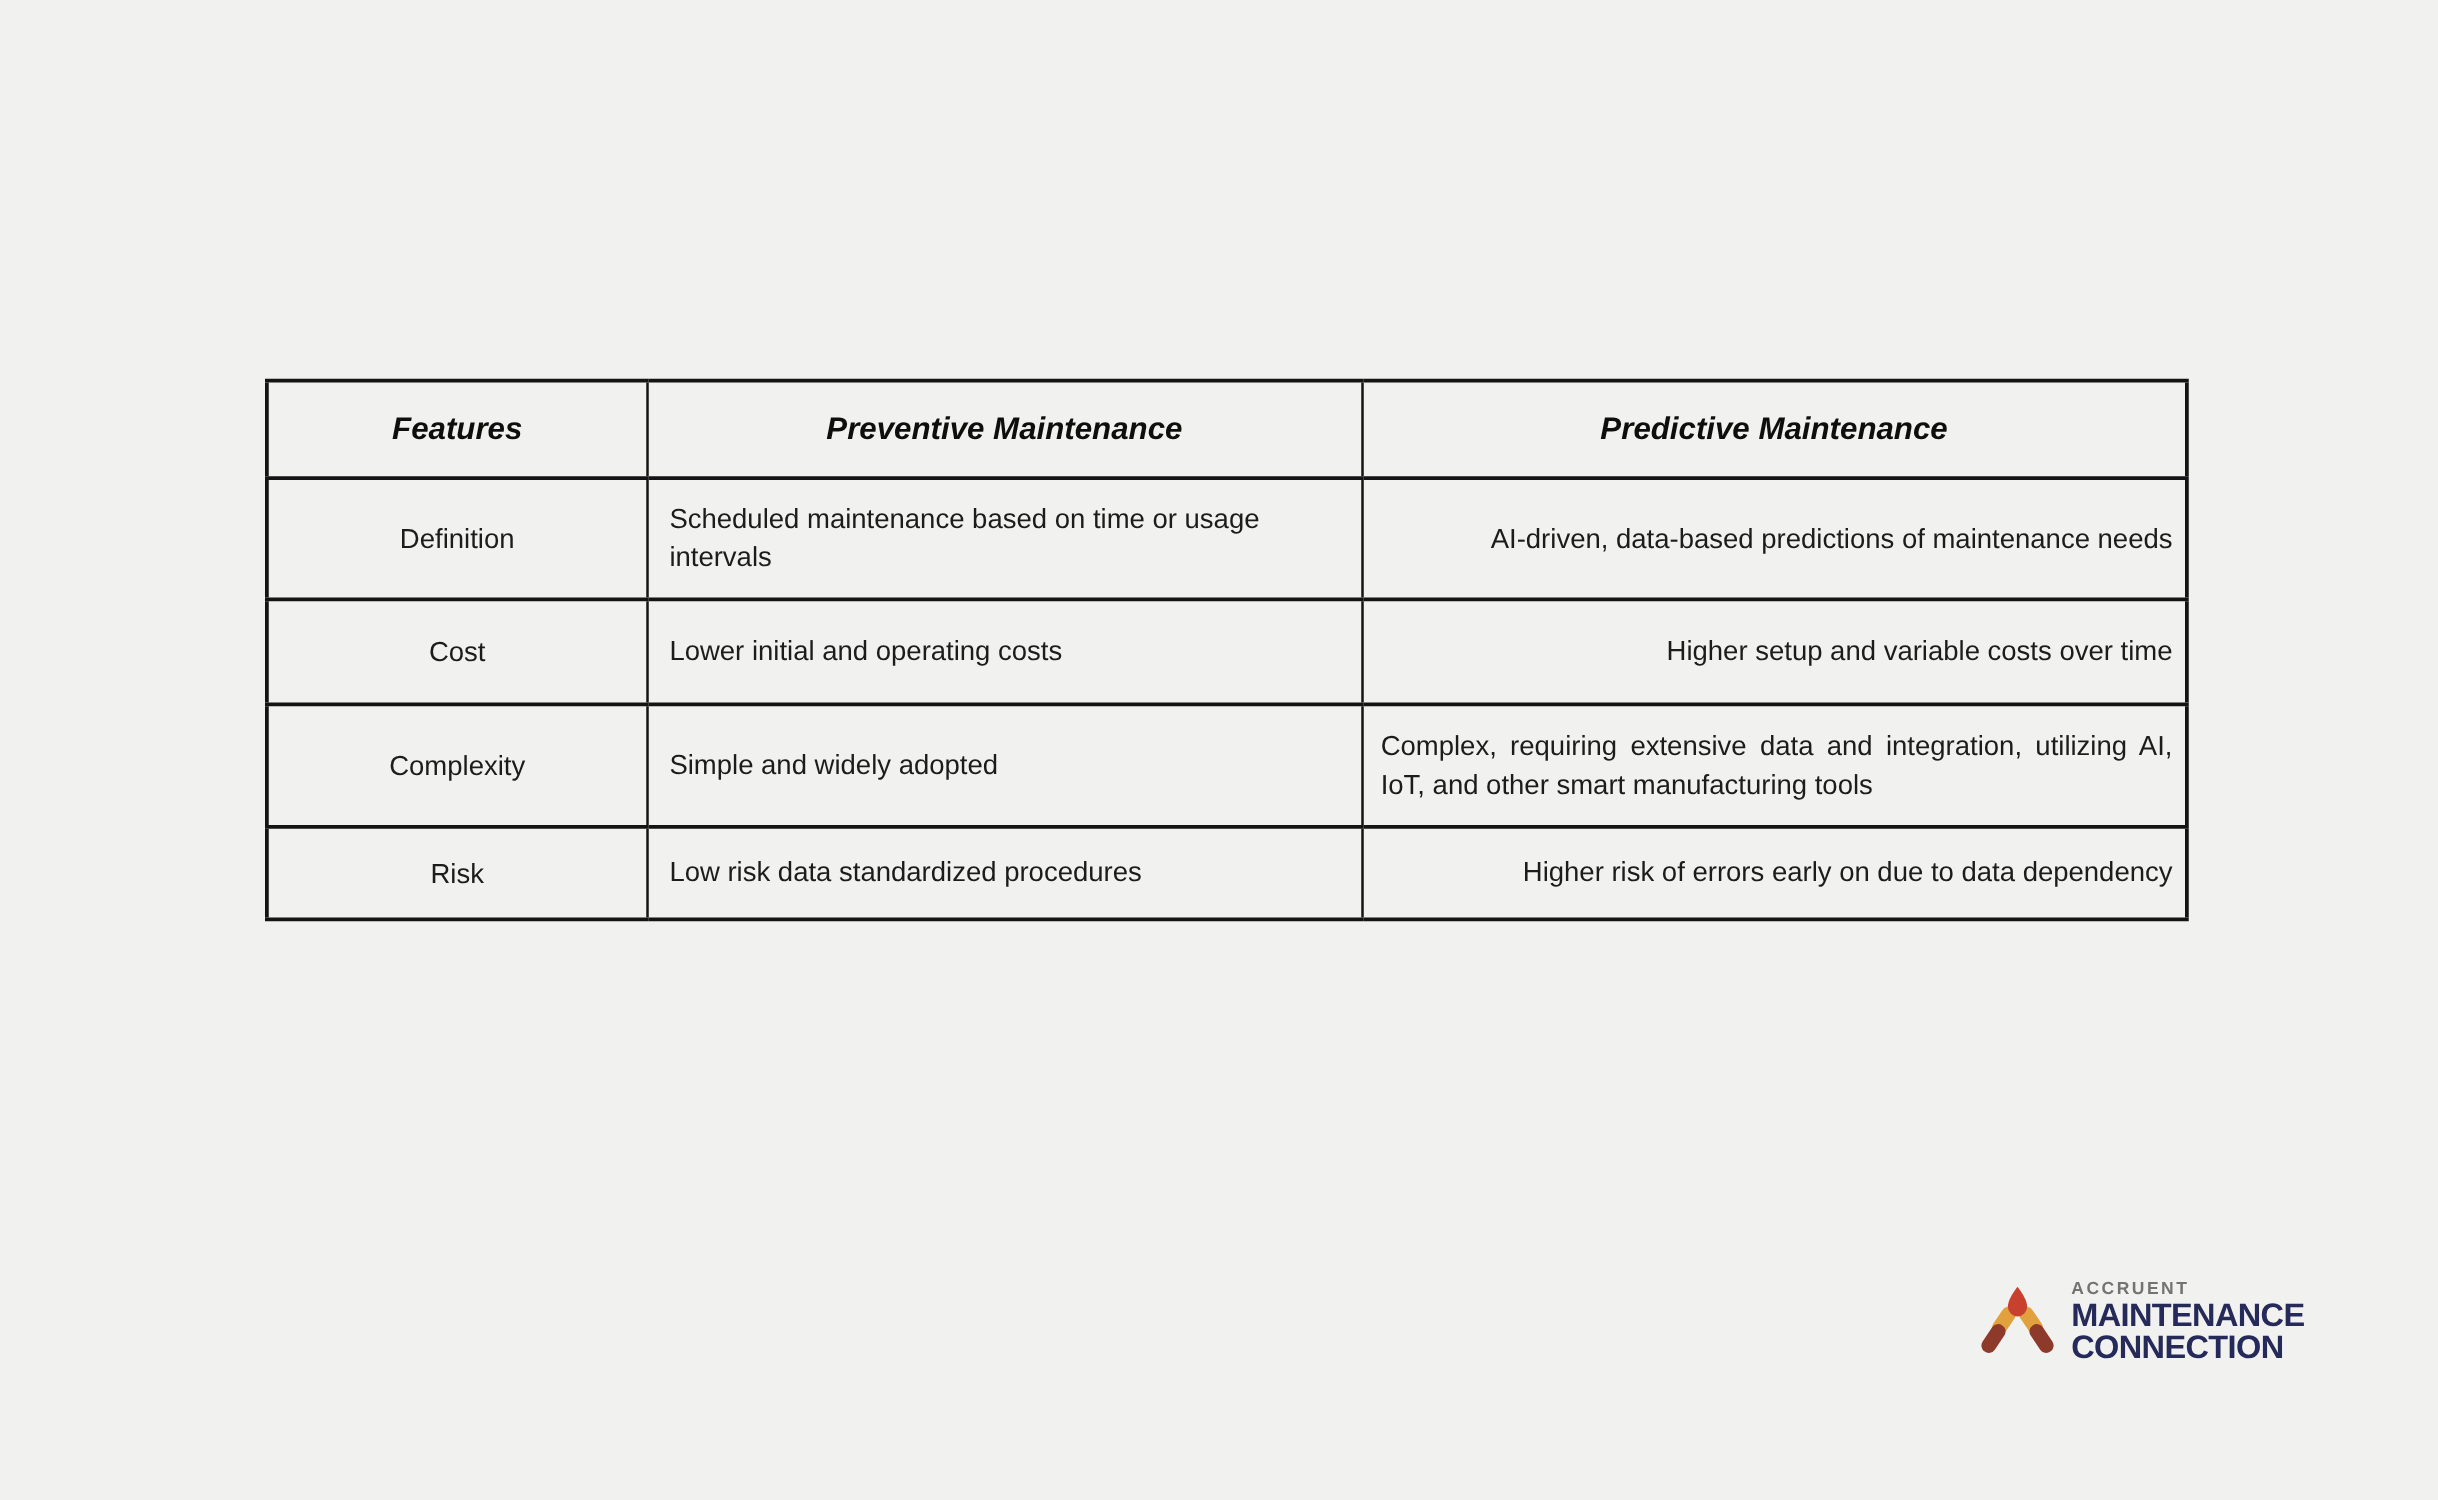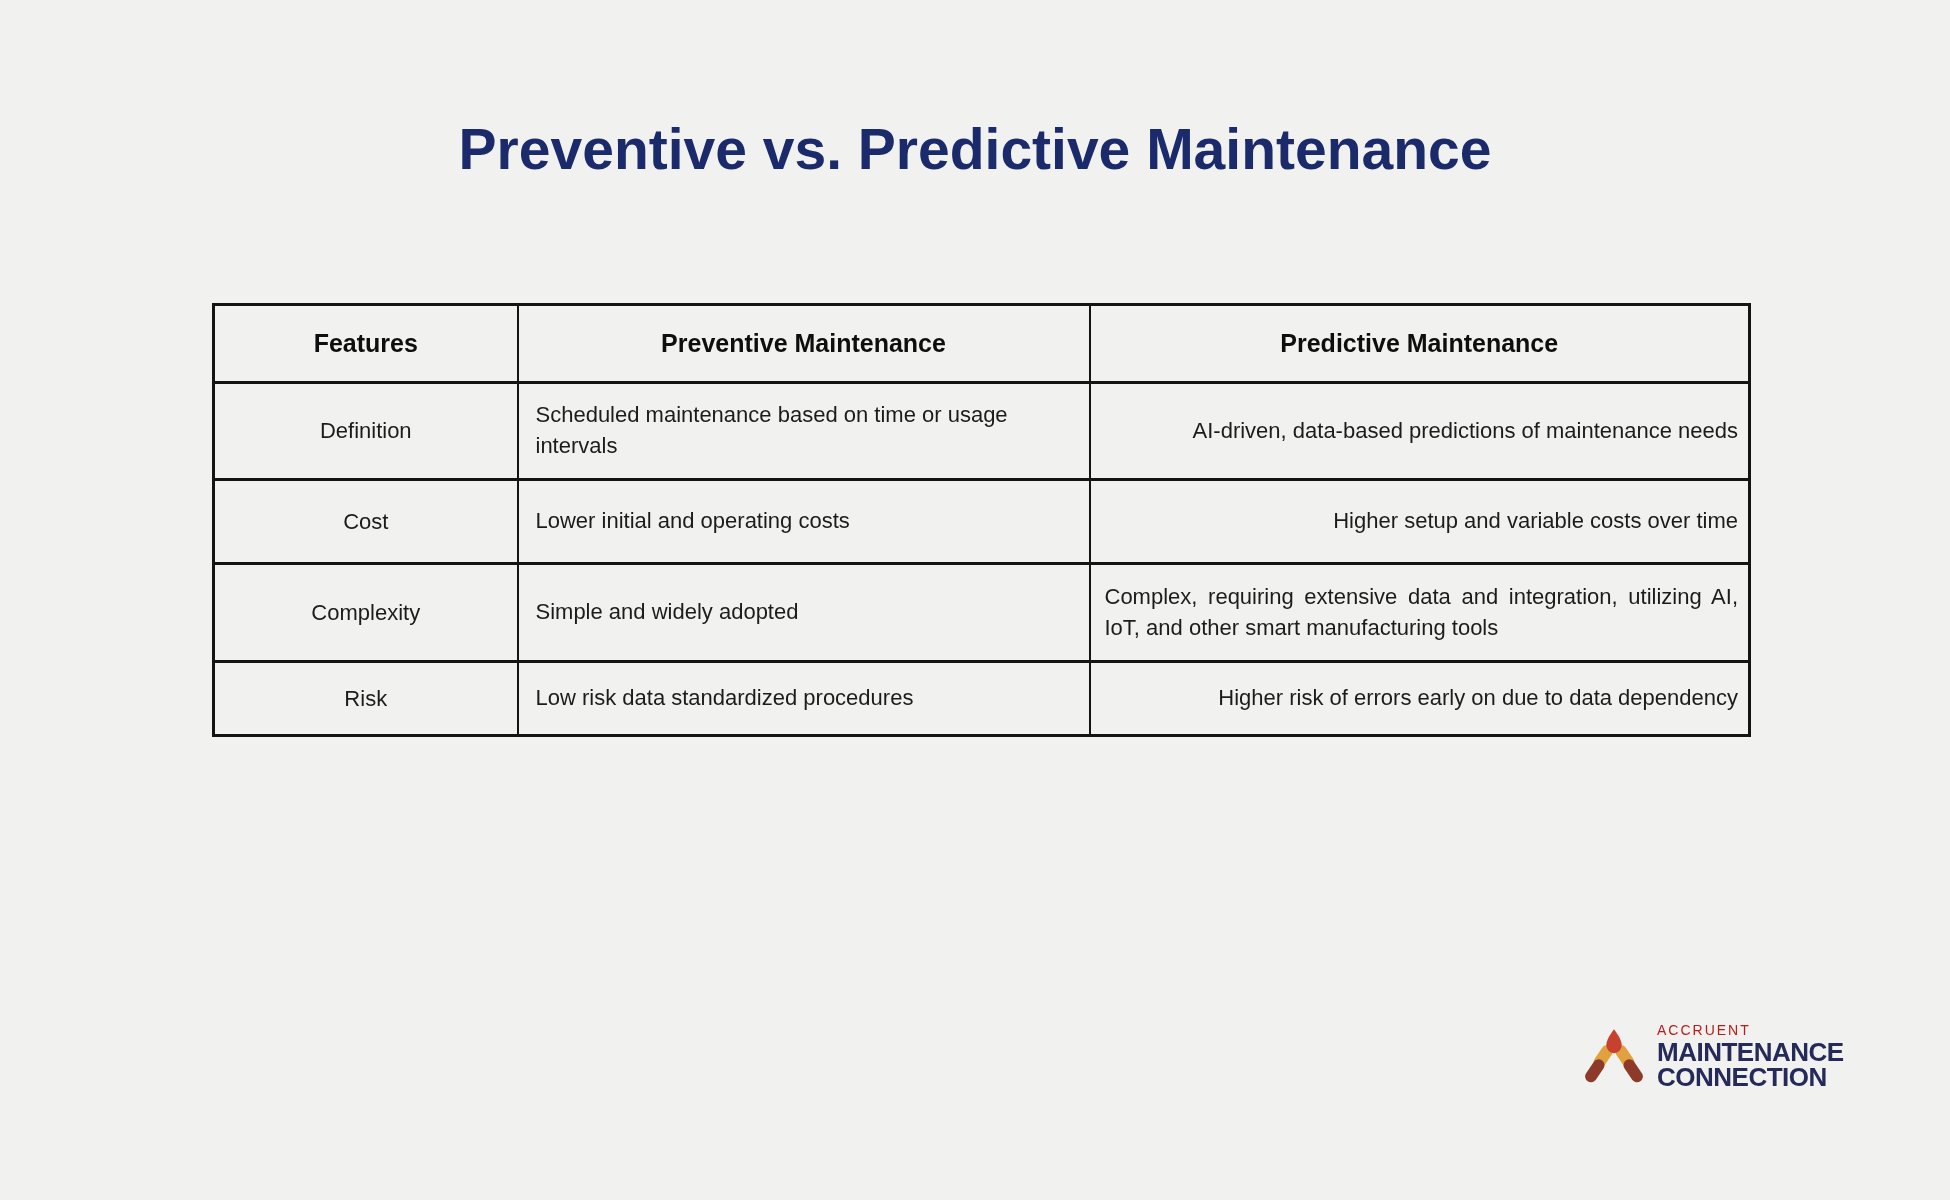--- a/index.html
+++ b/index.html
@@ -41,20 +41,21 @@
     border-right: 2px solid #141414;
     border-top: 3px solid #141414;
     border-bottom: 3px solid #141414;
     vertical-align: middle;
   }
   table.cmp th {
     font-size: 25px;
     font-weight: bold;
     text-align: center;
     color: #0e0e0e;
+    font-style: italic;
   }
   tr.h-head { height: 78px; }
   tr.h-def  { height: 97px; }
   tr.h-cost { height: 84px; }
   tr.h-cx   { height: 98px; }
   tr.h-risk { height: 74px; }
   tr.h-eff  { height: 86px; }
   tr.h-buc  { height: 96px; }
   td.feature {
     text-align: center;
@@ -79,39 +80,38 @@
     position: absolute;
     left: 1584px;
     top: 1022px;
     display: flex;
     align-items: flex-start;
   }
   .logo-icon { margin-top: 6px; }
   .logo-text { margin-left: 13px; }
   .logo-brand {
     font-size: 14px;
-    font-weight: normal;
+    font-weight: bold;
     letter-spacing: 2px;
-    color: #b91c1c;
+    color: #737373;
     margin-bottom: 2px;
   }
   .logo-line {
     font-size: 26px;
     font-weight: bold;
     letter-spacing: -0.5px;
     line-height: 0.98;
     color: #262a59;
   }
 </style>
 </head>
 <body>
 
 <div class="canvas">
 
-  <h1 class="page-title">Preventive vs. Predictive Maintenance</h1>
 
   <table class="cmp">
     <colgroup>
       <col style="width:304px">
       <col style="width:572px">
       <col style="width:660px">
     </colgroup>
     <thead>
       <tr class="h-head">
         <th>Features</th>

